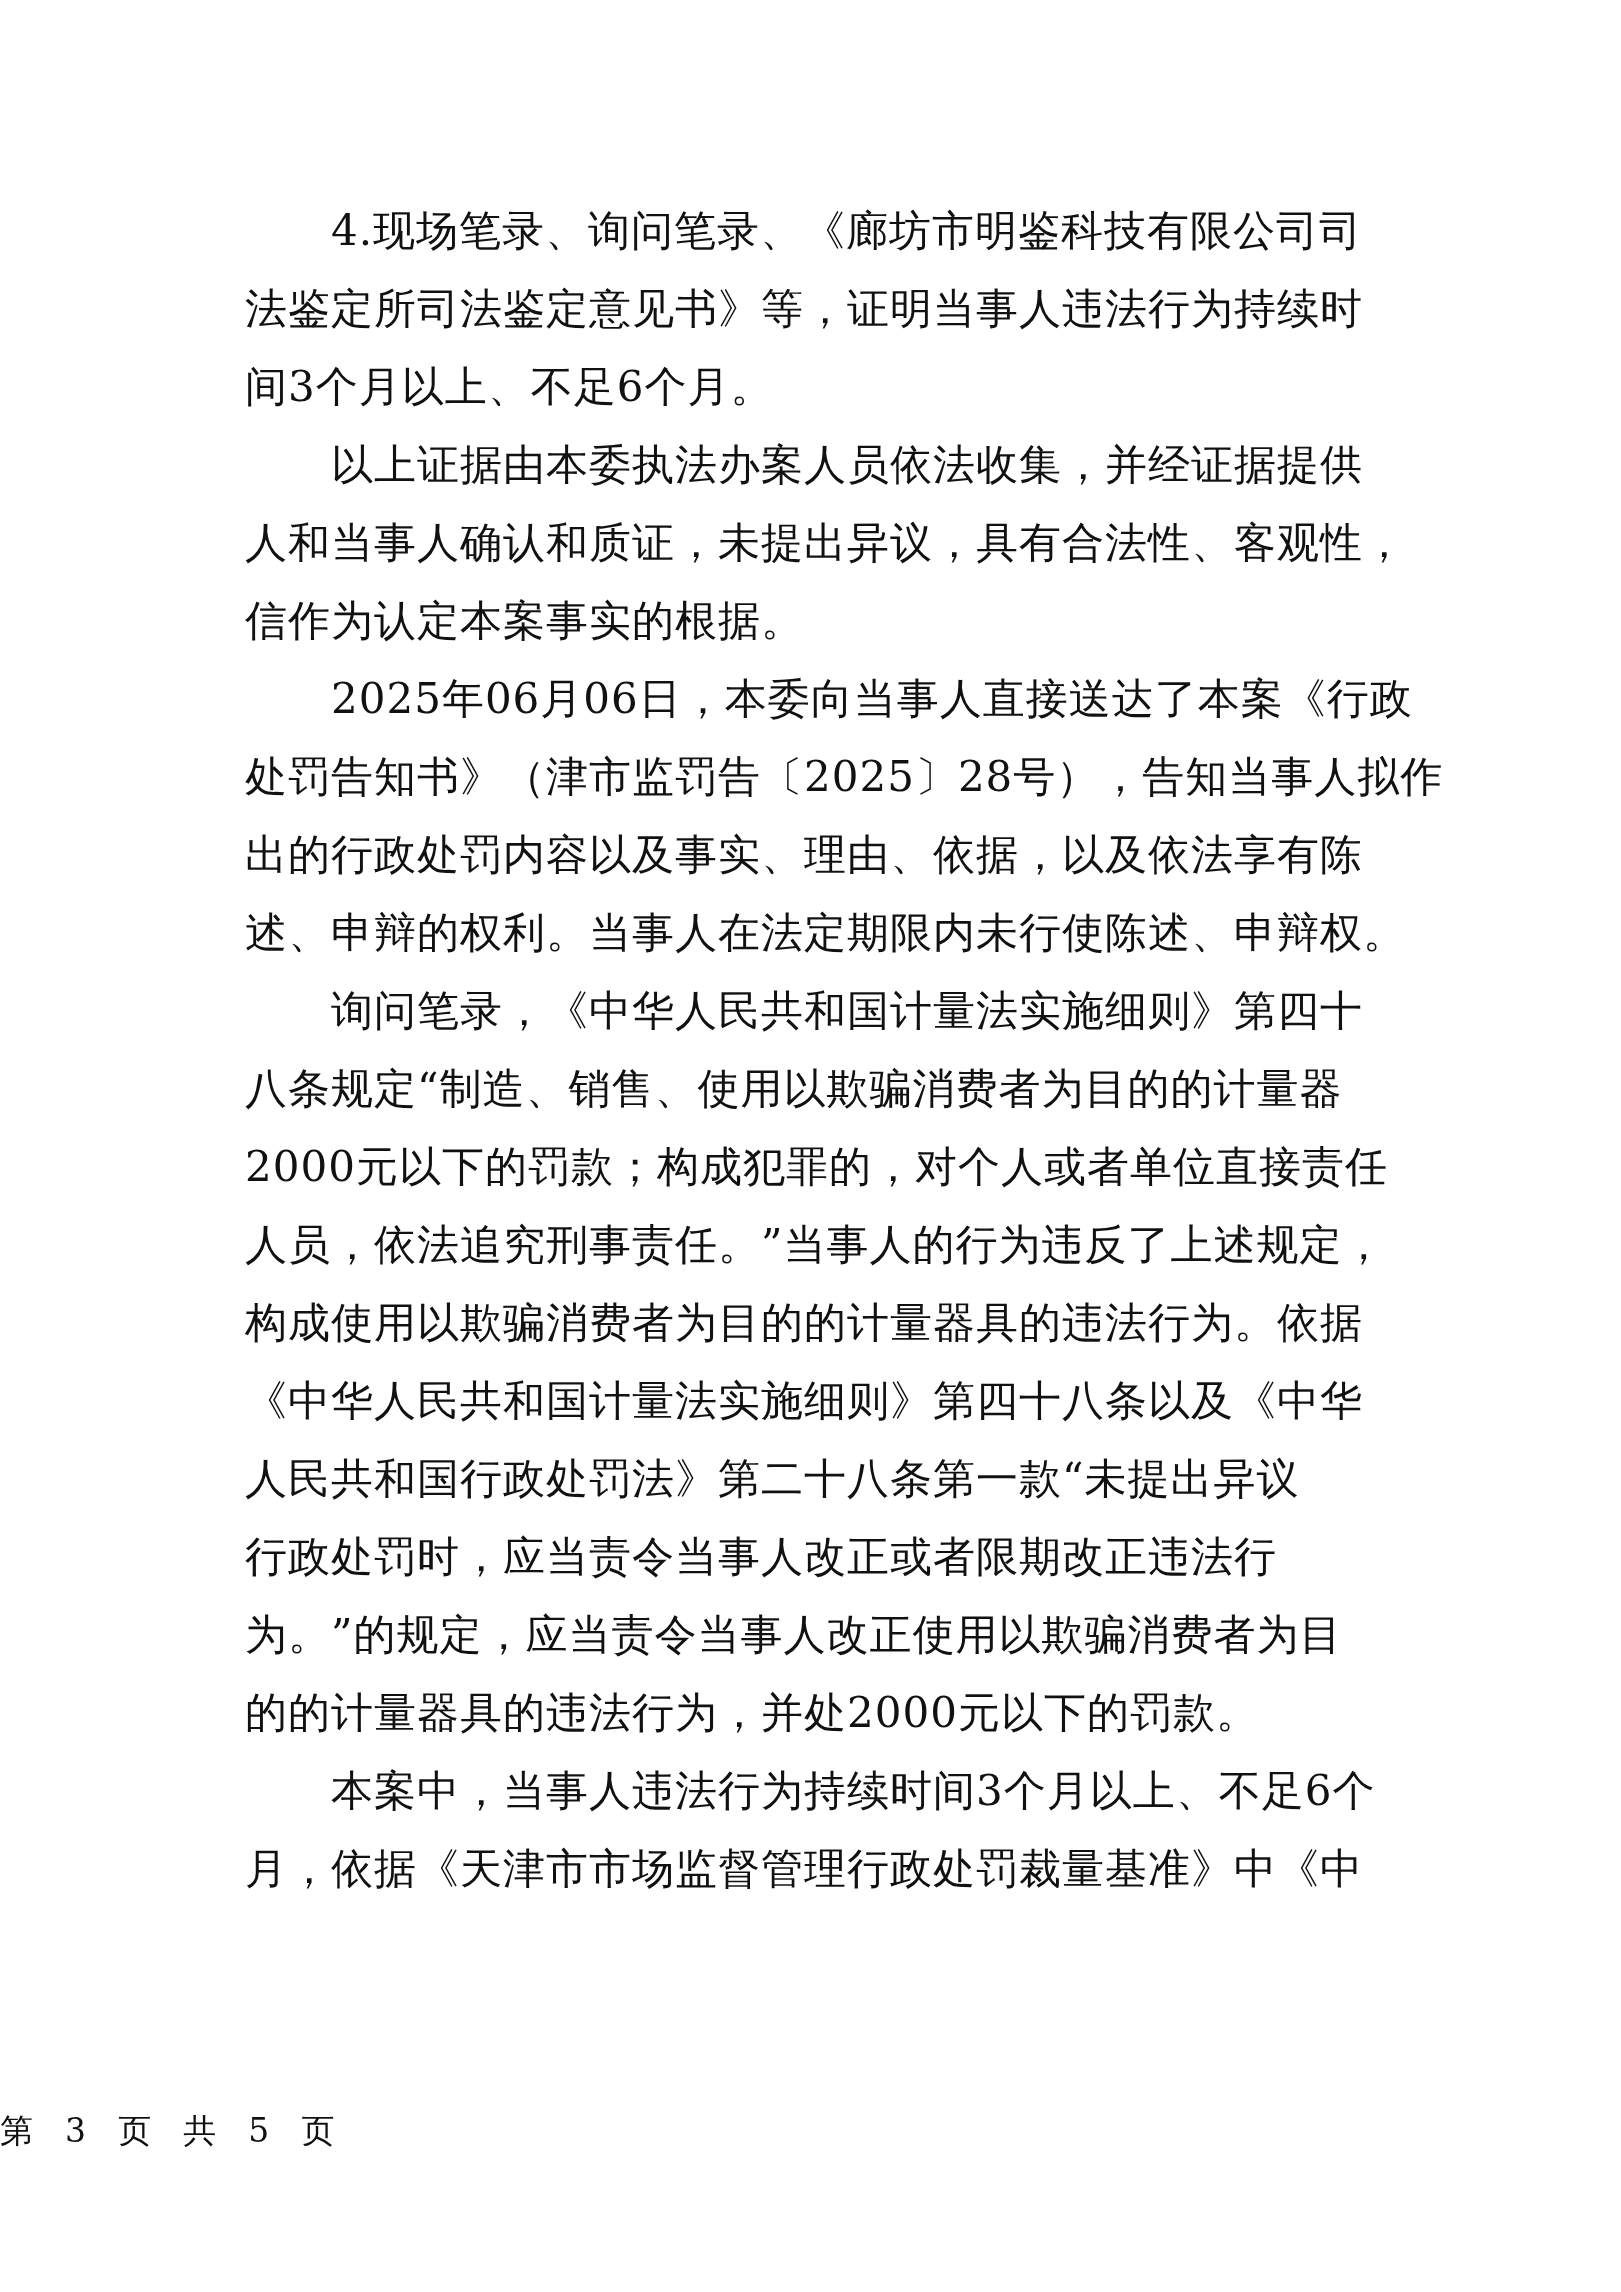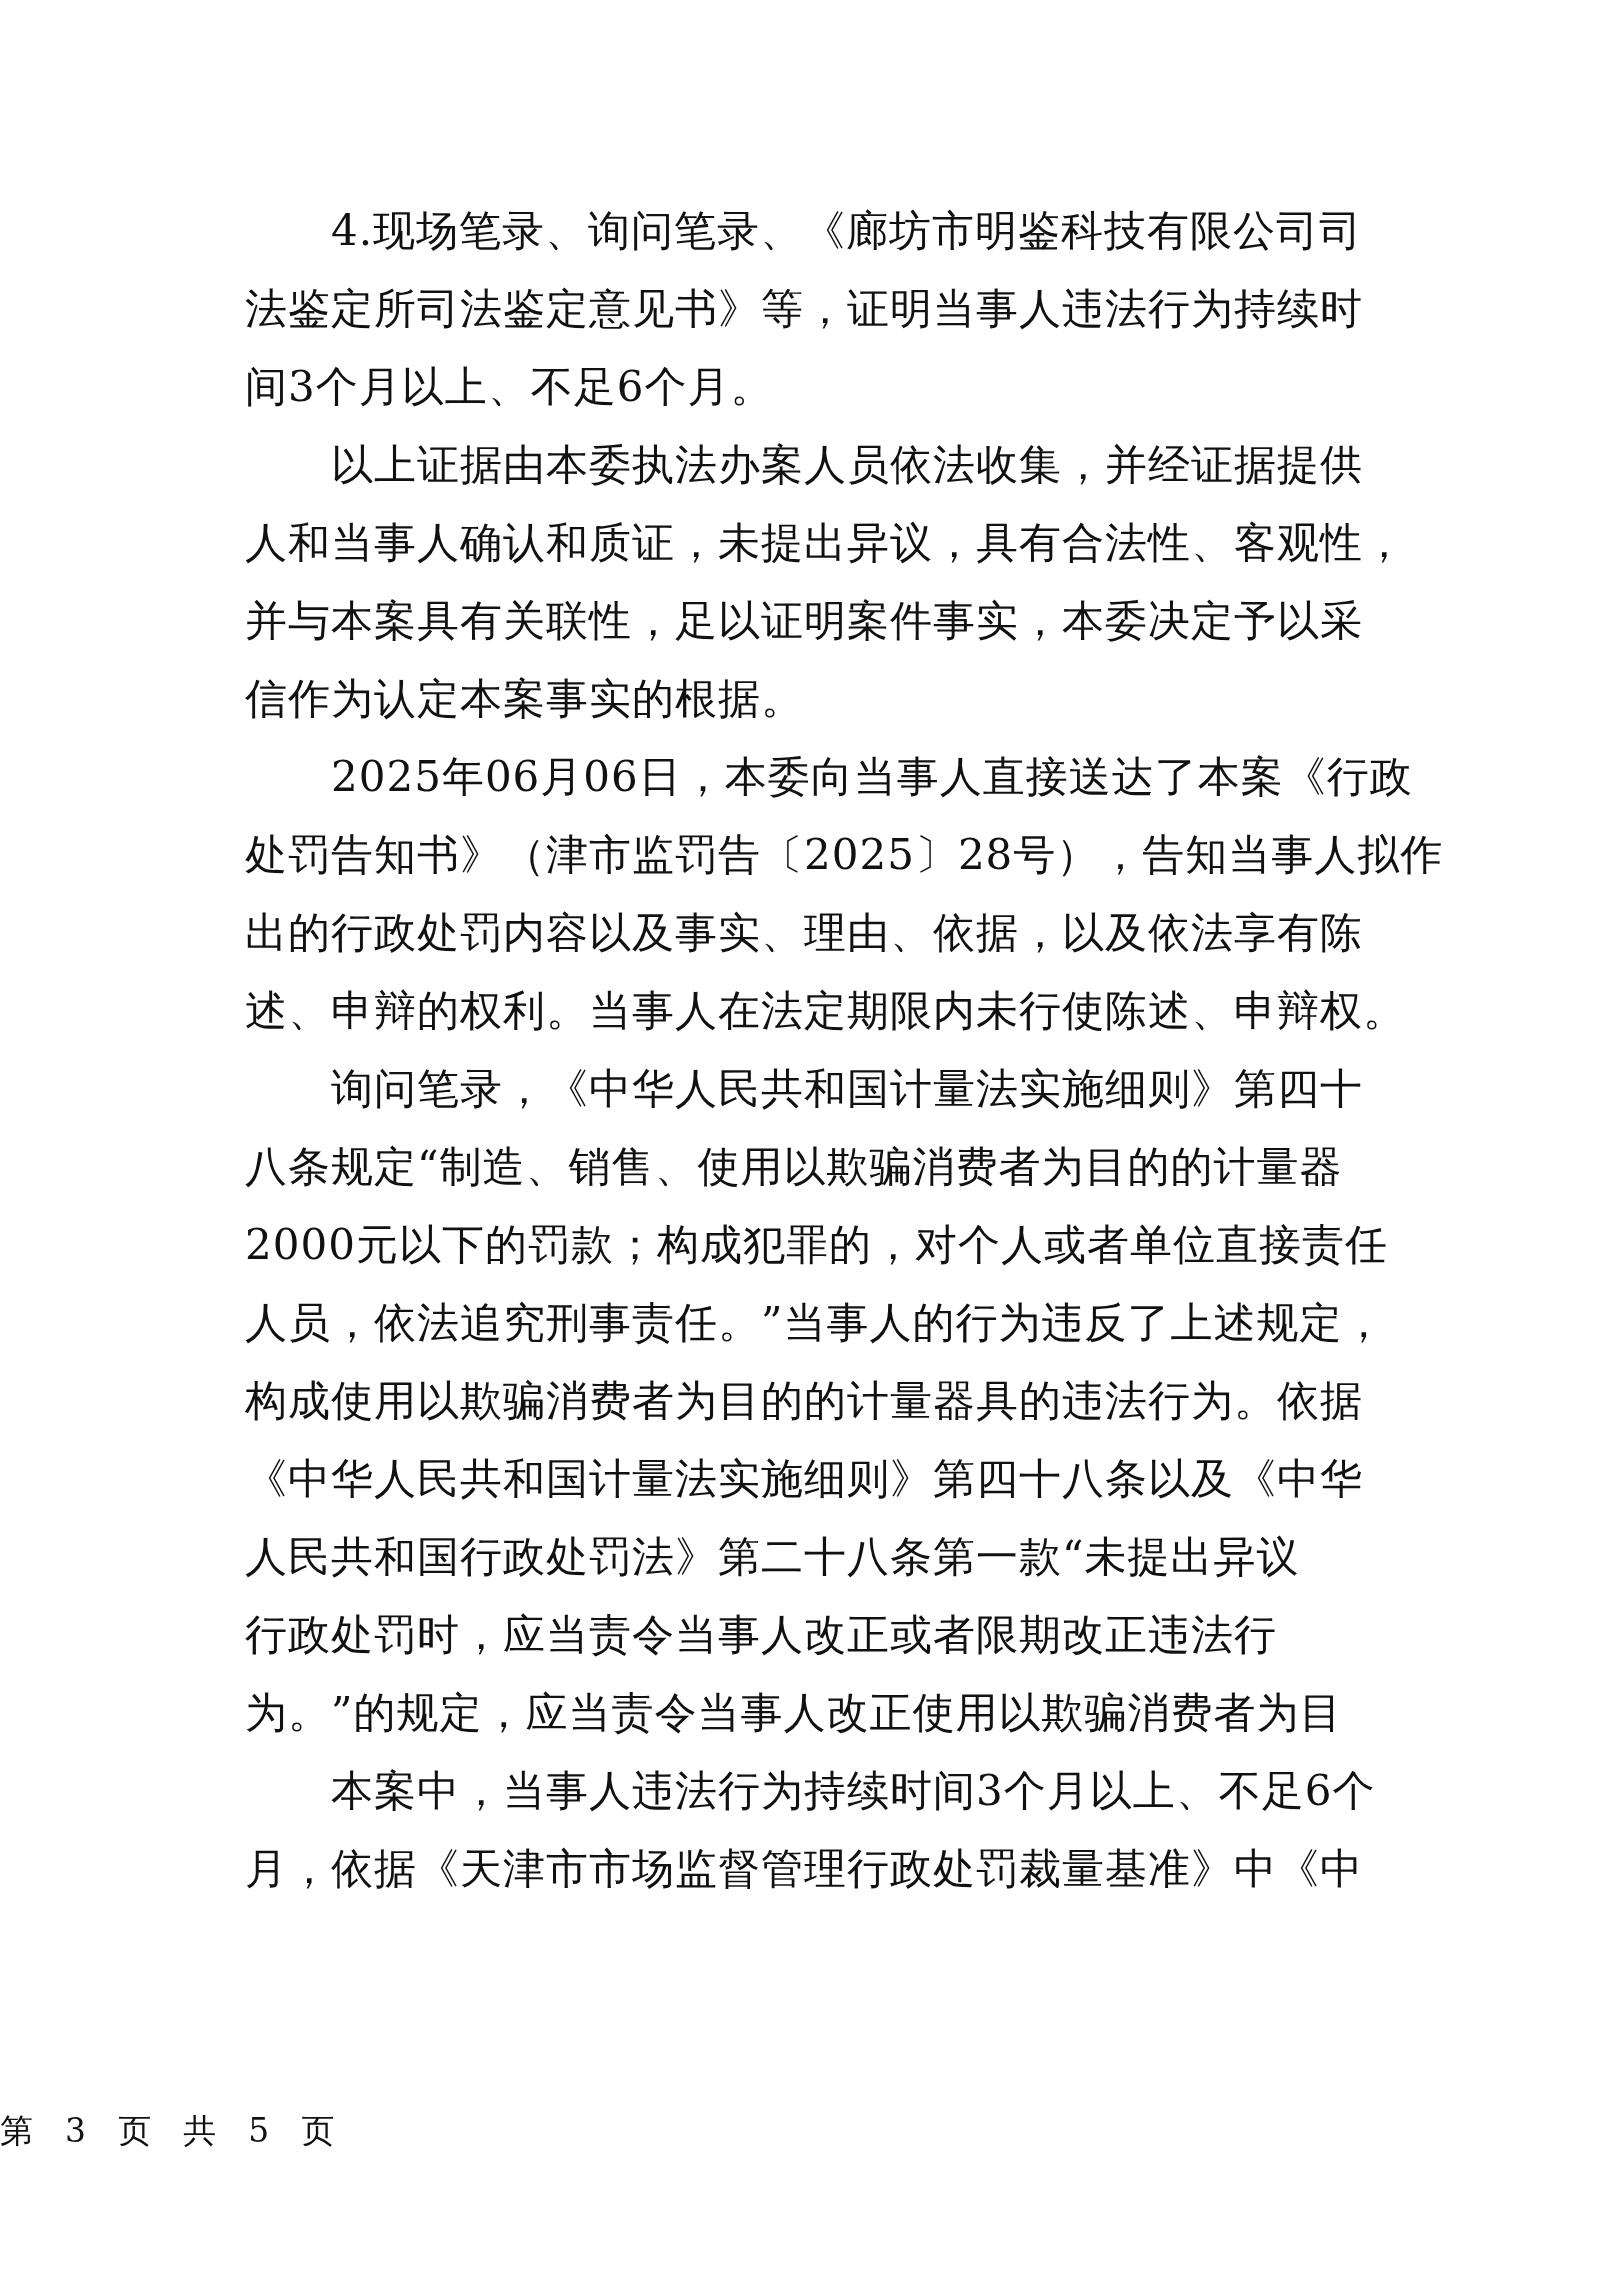--- a/index.html
+++ b/index.html
@@ -27,37 +27,37 @@
 
 <div class="page">
   <div class="body-text">
 
     <div class="line">　　4.现场笔录、询问笔录、《廊坊市明鉴科技有限公司司</div>
     <div class="line">法鉴定所司法鉴定意见书》等，证明当事人违法行为持续时</div>
     <div class="line">间3个月以上、不足6个月。</div>
 
     <div class="line">　　以上证据由本委执法办案人员依法收集，并经证据提供</div>
     <div class="line">人和当事人确认和质证，未提出异议，具有合法性、客观性，</div>
-    <div class="line">并与本案具有关联性，足以证明案件事实，本委决定予以采</div>
     <div class="line">信作为认定本案事实的根据。</div>
 
     <div class="line">　　2025年06月06日，本委向当事人直接送达了本案《行政</div>
     <div class="line">处罚告知书》（津市监罚告〔2025〕28号），告知当事人拟作</div>
     <div class="line">出的行政处罚内容以及事实、理由、依据，以及依法享有陈</div>
     <div class="line">述、申辩的权利。当事人在法定期限内未行使陈述、申辩权。</div>
 
     <div class="line">　　询问笔录，《中华人民共和国计量法实施细则》第四十</div>
     <div class="line">八条规定“制造、销售、使用以欺骗消费者为目的的计量器</div>
     <div class="line">2000元以下的罚款；构成犯罪的，对个人或者单位直接责任</div>
     <div class="line">人员，依法追究刑事责任。”当事人的行为违反了上述规定，</div>
     <div class="line">构成使用以欺骗消费者为目的的计量器具的违法行为。依据</div>
     <div class="line">《中华人民共和国计量法实施细则》第四十八条以及《中华</div>
     <div class="line">人民共和国行政处罚法》第二十八条第一款“未提出异议</div>
     <div class="line">行政处罚时，应当责令当事人改正或者限期改正违法行</div>
     <div class="line">为。”的规定，应当责令当事人改正使用以欺骗消费者为目</div>
+    <div class="line">的的计量器具的违法行为，并处2000元以下的罚款。</div>
 
     <div class="line">　　本案中，当事人违法行为持续时间3个月以上、不足6个</div>
     <div class="line">月，依据《天津市市场监督管理行政处罚裁量基准》中《中</div>
   </div>
 
   <div class="footer">第 3 页 共 5 页</div>
 </div>
 
 
 </body></html>

